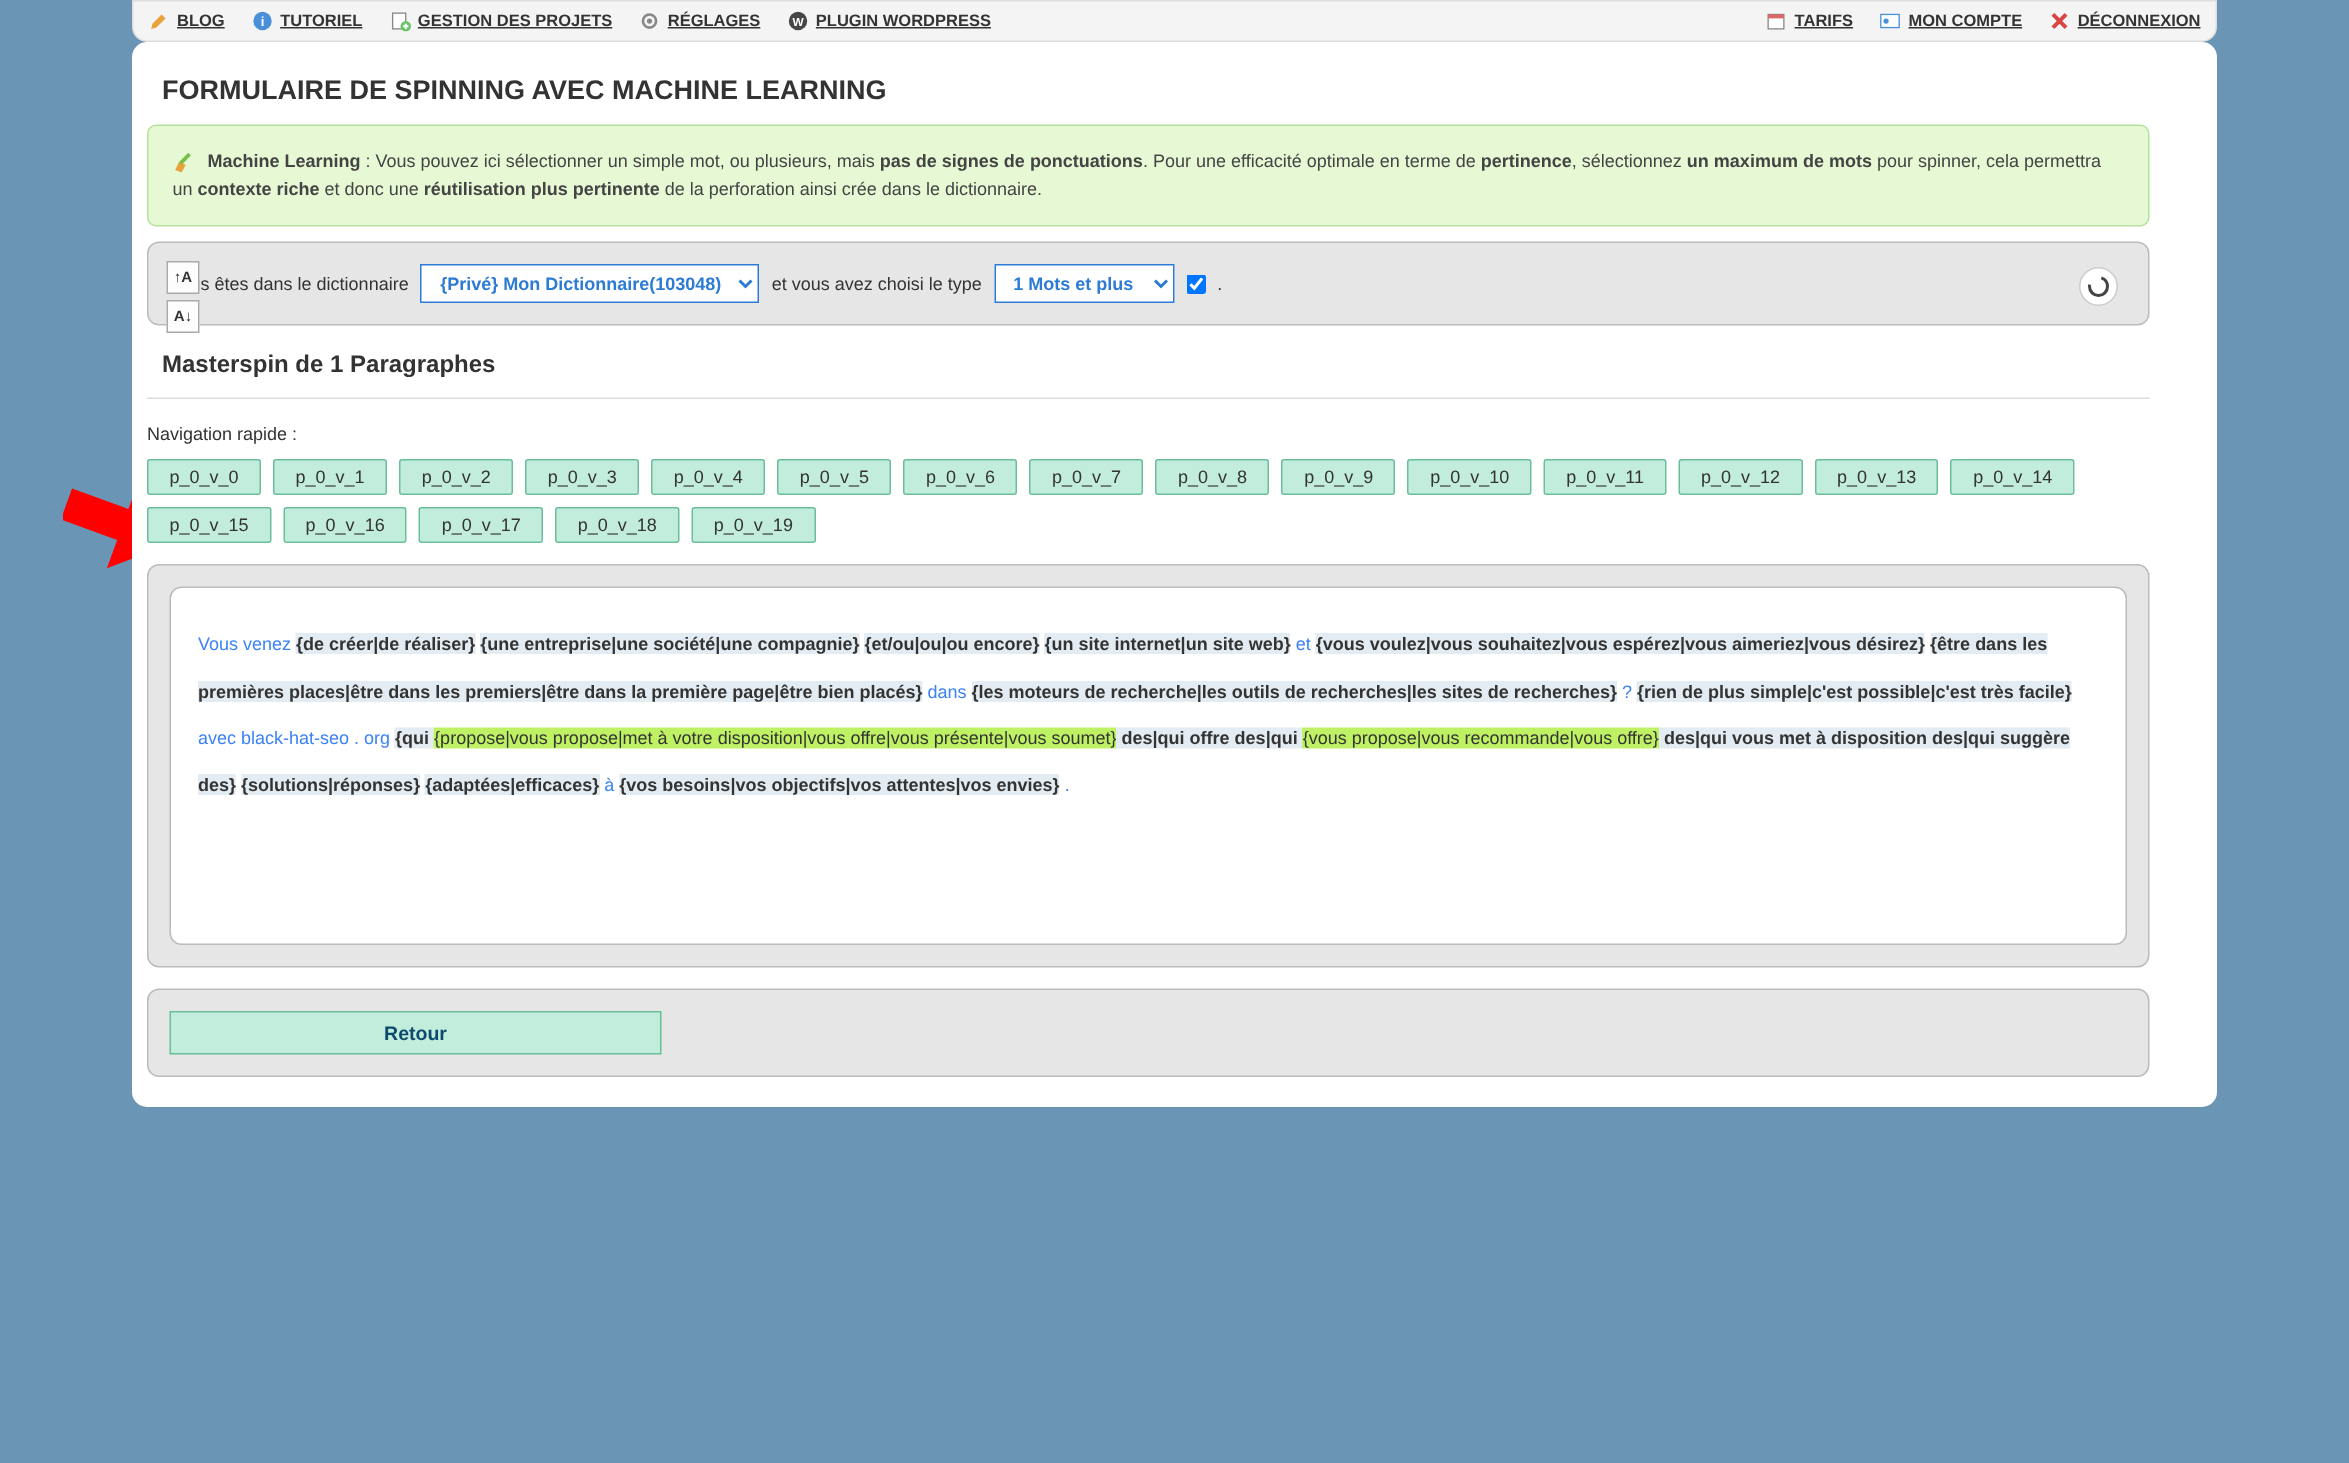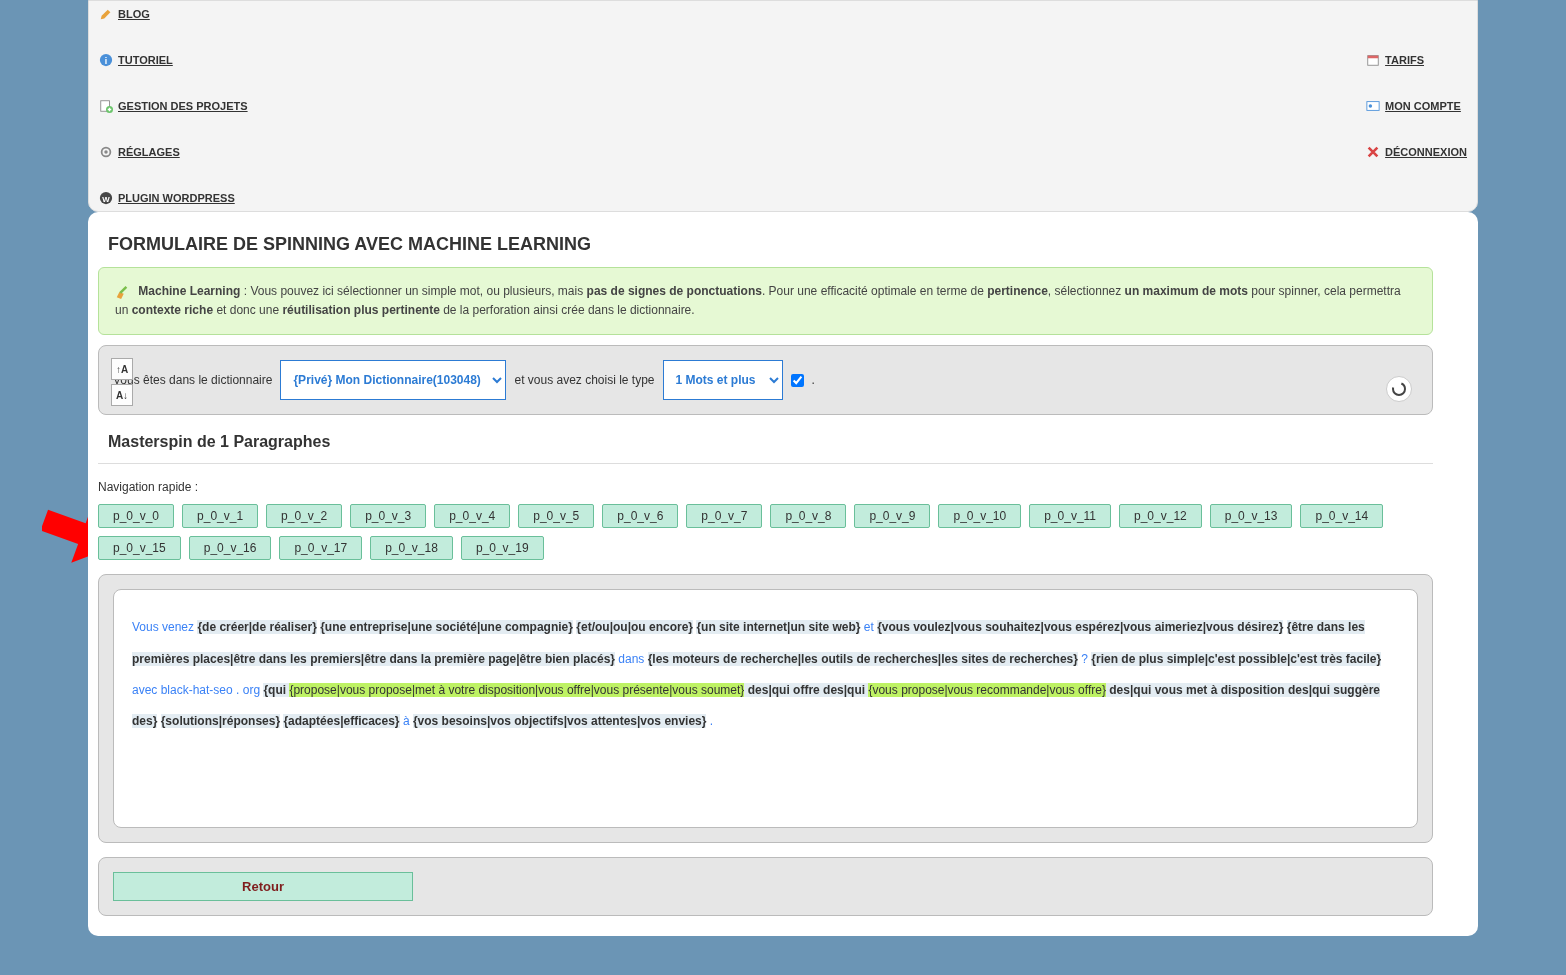--- a/index.html
+++ b/index.html
@@ -1,45 +1,45 @@
 <!DOCTYPE html>
 <html><head>
 <meta charset="utf-8">
 <style>
   * { box-sizing: border-box; margin: 0; padding: 0; }
   body { font-family: Arial, Helvetica, sans-serif; font-size: 12px; background: #6b95b5; color: #333; }
   .page-wrap { width: 1390px; margin: 0 auto; }
   .topbar { background: #f4f4f4; border: 1px solid #ddd; border-radius: 0 0 10px 10px; padding: 6px 10px; display: flex; justify-content: space-between; align-items: center; }
-  .topbar-left, .topbar-right { display: flex; gap: 32px; flex-direction: column; }
+  .topbar-left, .topbar-right { display: flex; align-items: center; gap: 18px; }
   .topbar a { color: #333; font-weight: bold; text-decoration: underline; font-size: 11px; display: flex; align-items: center; gap: 5px; }
   .topbar .ico { display: inline-block; width: 14px; height: 14px; }
   .main-panel { background: #fff; border-radius: 10px; margin-top: 0; padding: 10px 45px 20px 10px; position: relative; }
   .page-title { font-size: 18px; font-weight: bold; padding: 12px 0 12px 10px; color: #333; }
   .ml-info { background: #e6f9d4; border: 1px solid #b5e29a; border-radius: 6px; padding: 14px 16px; font-size: 12px; line-height: 1.6; color: #444; }
   .ml-info .ico { display:inline-block; width:14px; height:14px; margin-right:6px; vertical-align:middle;}
   .control-box { background: #e6e6e6; border: 1px solid #bbb; border-radius: 8px; padding: 14px; margin-top: 10px; position: relative; }
   .control-row { display: flex; align-items: center; gap: 8px; font-size: 12px; }
-  .select-blue { border: 1px solid #2c7bd4; color: #2c7bd4; background: #fff; padding: 4px 8px; height: 40px; font-size: 12px; min-width: 120px; font-weight: bold; }
+  .select-blue { border: 1px solid #2c7bd4; color: #2c7bd4; background: #fff; padding: 4px 8px; height: 26px; font-size: 12px; min-width: 120px; font-weight: bold; }
   .select-wide { min-width: 225px; }
   .case-icons { position: absolute; left: 12px; top: 12px; display: flex; flex-direction: column; gap: 4px; }
   .case-btn { width: 22px; height: 22px; background: #fdfdfd; border: 1px solid #aaa; display:flex; align-items:center; justify-content:center; font-size:10px; font-weight:bold;}
   .spinner-ico { position:absolute; right:20px; bottom:12px; width:26px; height:26px; background:#fff; border-radius:50%; border:1px solid #ccc; display:flex; align-items:center; justify-content:center;}
   .section-title { font-size: 16px; font-weight: bold; padding: 18px 0 6px 10px; }
   hr.sep { border: none; border-top: 1px solid #ddd; margin: 6px 0 12px 0; }
   .quicknav-label { font-size: 12px; padding: 4px 0 10px 0; }
   .pills { display: flex; flex-wrap: wrap; gap: 8px; }
   .pill { background: #c2ecdc; border: 1px solid #6abf9a; color: #333; font-size: 12px; padding: 4px 14px; border-radius: 2px; cursor: pointer; }
   .edit-box { background: #e6e6e6; border: 1px solid #bbb; border-radius: 8px; margin-top: 14px; padding: 14px; }
   .edit-title { font-size: 16px; font-weight: bold; padding-bottom: 10px; border-bottom: 1px dashed #bbb; margin-bottom: 10px; }
   .text-area { background: #fff; border: 1px solid #bbb; border-radius: 8px; padding: 22px 18px 90px 18px; line-height: 2.6; font-size: 12px; color: #333; }
   .text-area .spin { background: #e3ecf2; font-weight: bold; margin-top: 28px; }
   .text-area .orange { color: #3b82f6; }
   .text-area .hl { background: #bef264; font-weight: normal; }
   .retour-box { background: #e6e6e6; border: 1px solid #bbb; border-radius: 8px; margin-top: 14px; padding: 14px; display:flex; justify-content:flex-start; }
-  .retour-btn { background: #c2ecdc; border: 1px solid #6abf9a; color: #7f1d1d; font-weight: bold; width: 300px; padding: 6px 0; font-size: 13px; cursor: pointer; }
+  .retour-btn { background: #c2ecdc; border: 1px solid #6abf9a; color: #0c4a6e; font-weight: bold; width: 328px; padding: 6px 0; font-size: 13px; cursor: pointer; }
   .red-arrow { position:absolute; left:-46px; top:290px; width:76px; height:62px; }
   svg { display:block; }
 </style>
 </head>
 <body>
 
 <div class="page-wrap">
   <div class="topbar">
     <div class="topbar-left">
       <a href="#">

